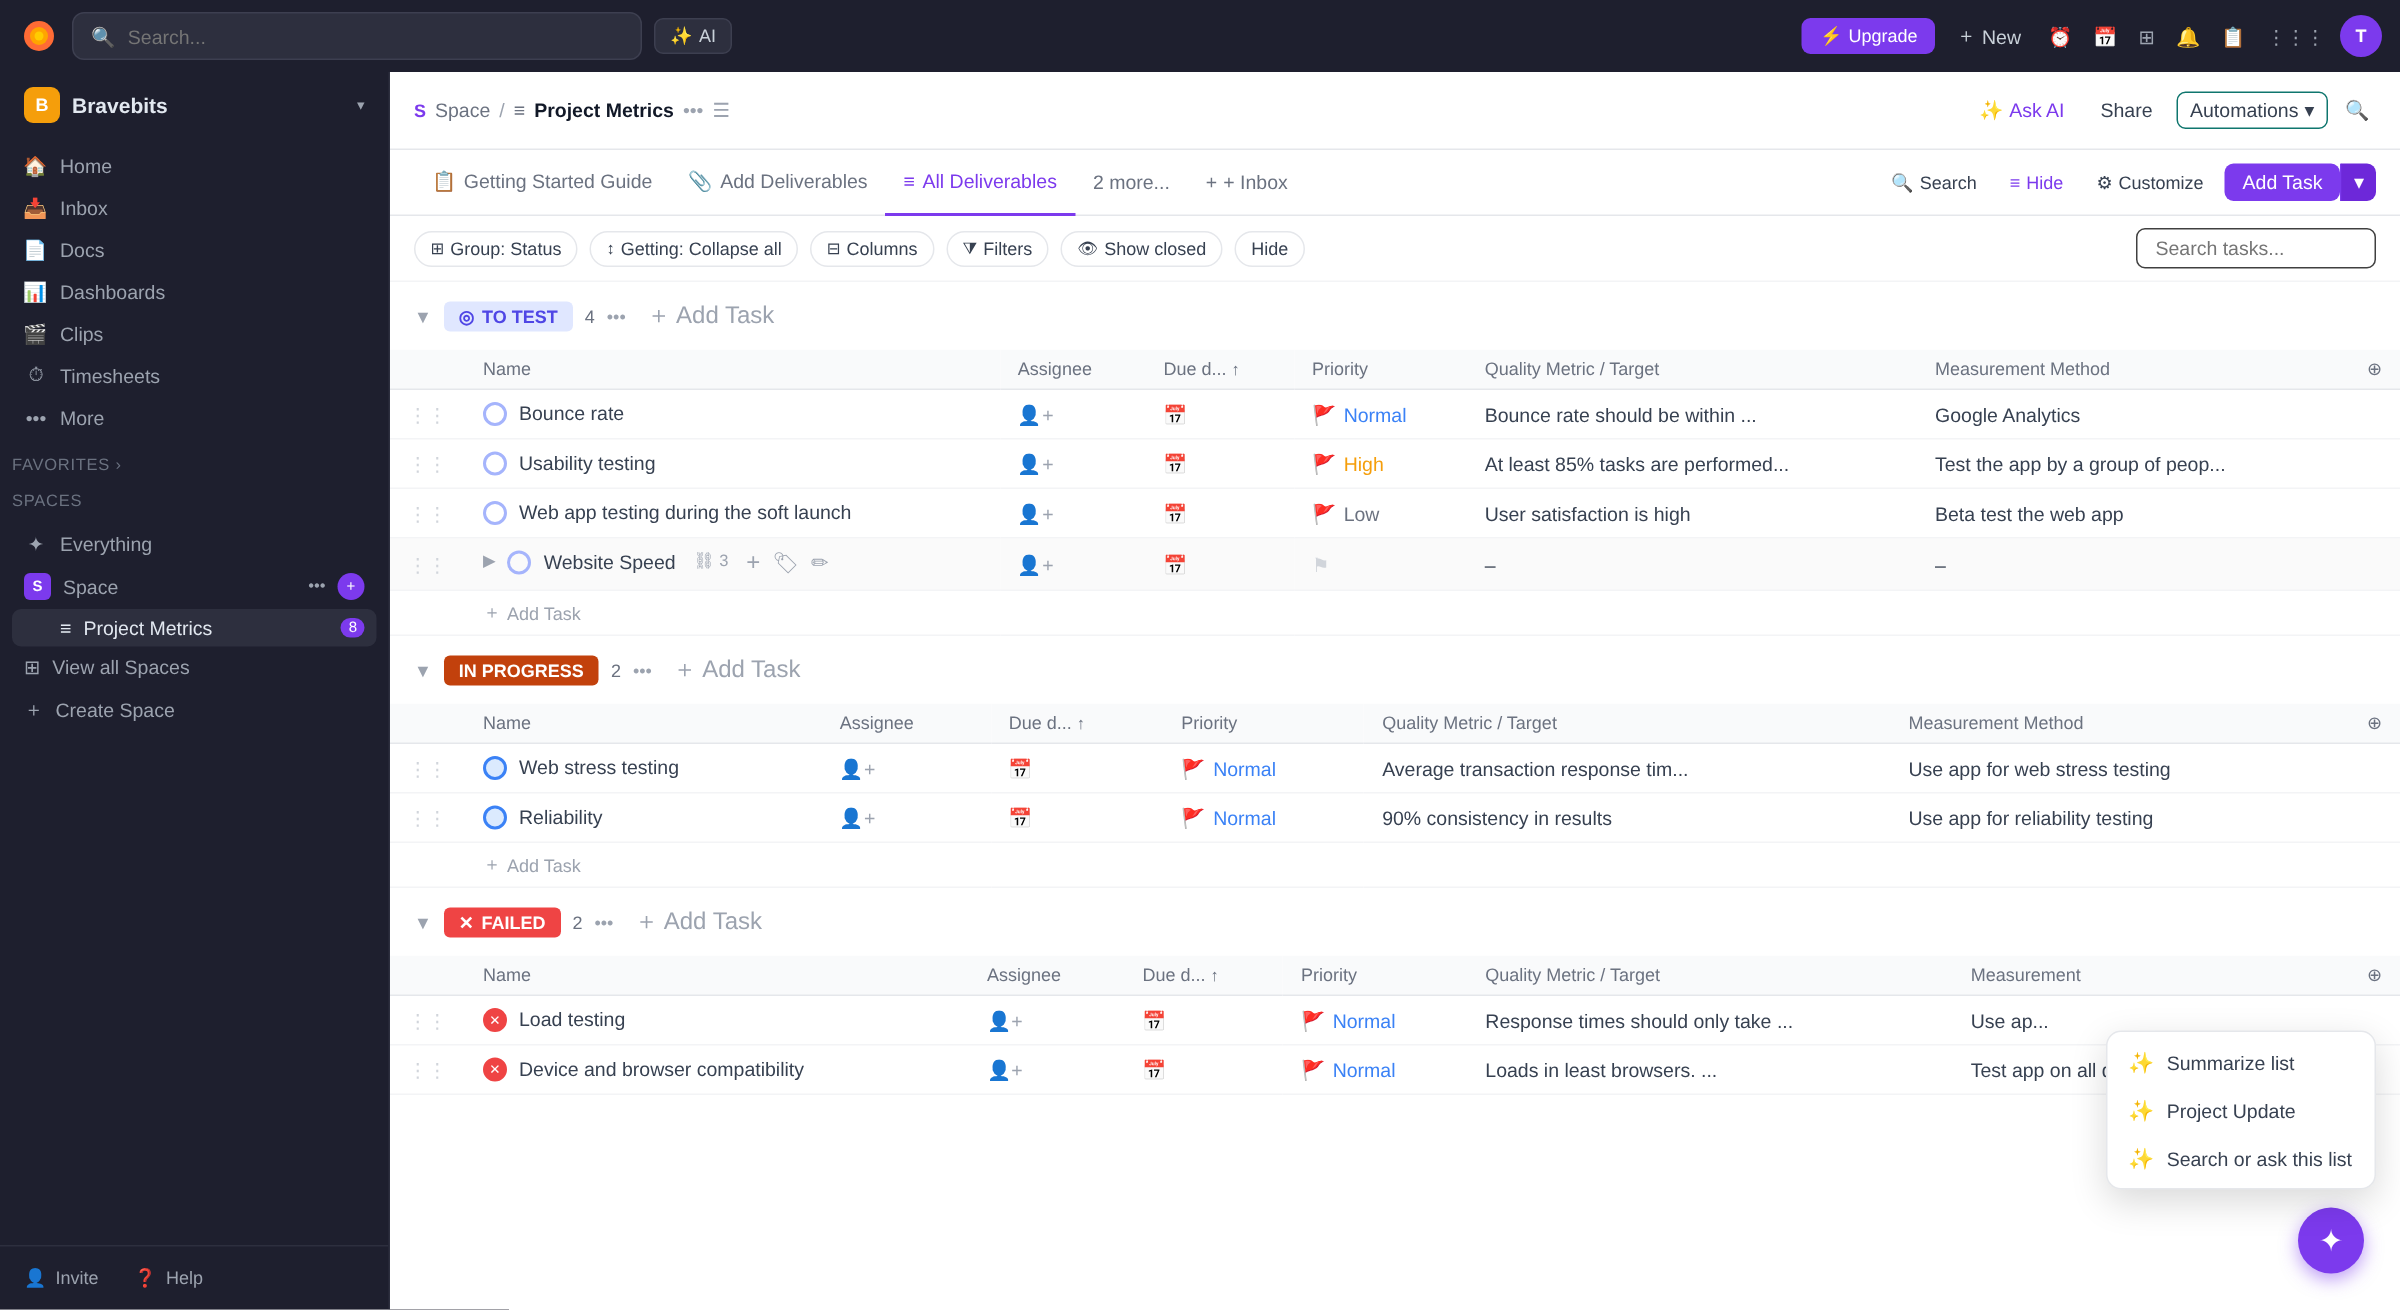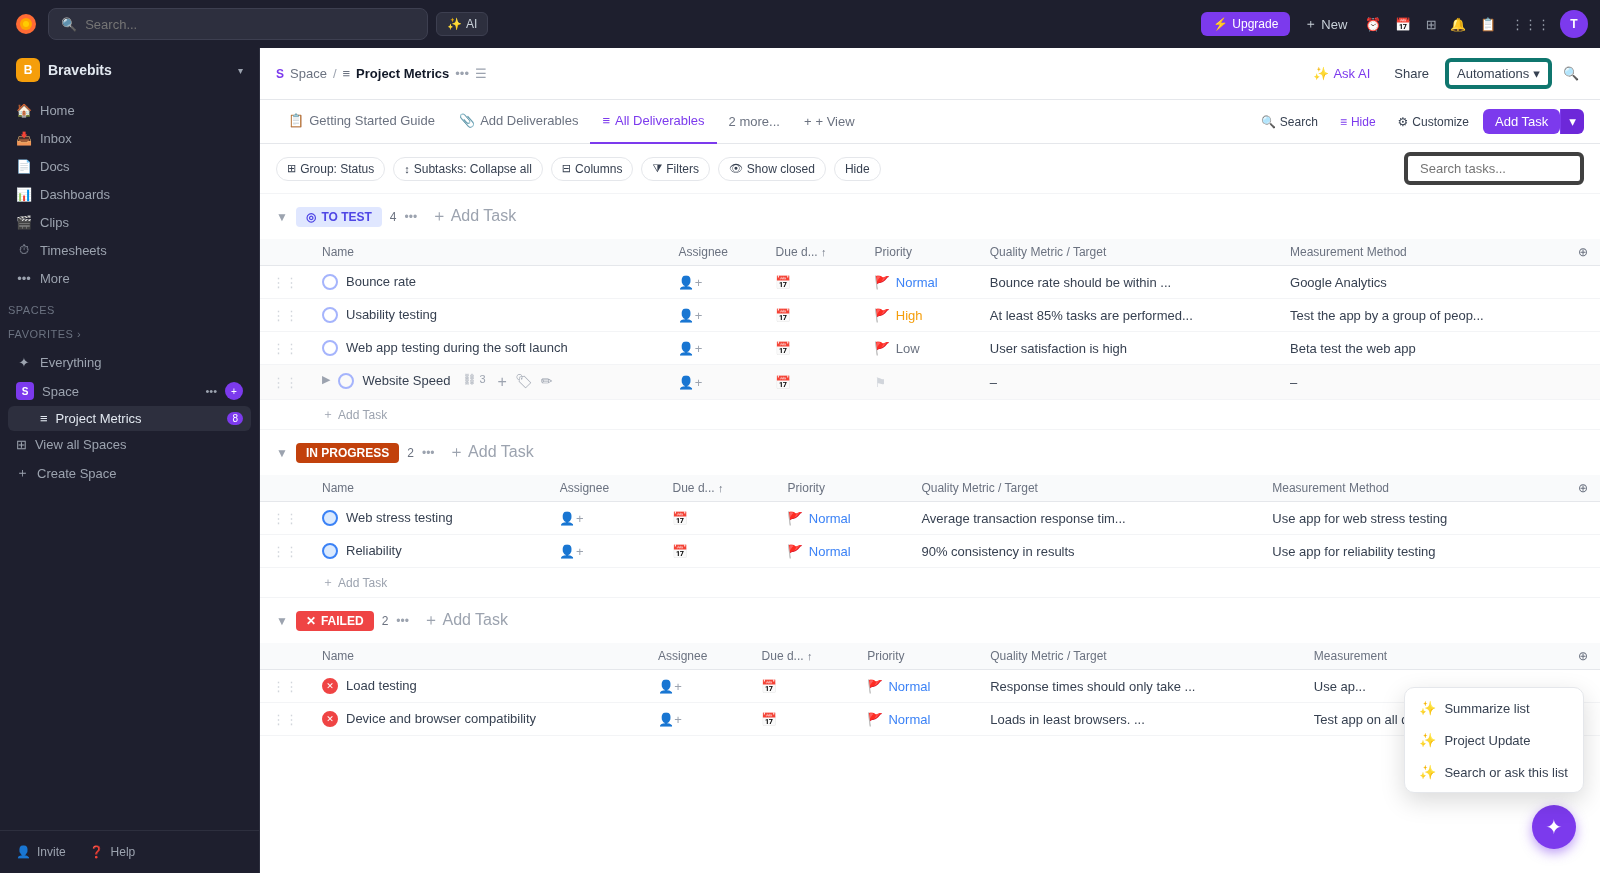--- a/index.html
+++ b/index.html
@@ -43,39 +43,39 @@
     .content { flex: 1; background: #ffffff; display: flex; flex-direction: column; overflow: hidden; }
     .content-header { background: #ffffff; border-bottom: 1px solid #e5e7eb; padding: 0 16px; height: 52px; display: flex; align-items: center; gap: 8px; flex-shrink: 0; }
     .breadcrumb { display: flex; align-items: center; gap: 6px; color: #6b7280; font-size: 13px; }
     .breadcrumb-sep { color: #9ca3af; }
     .breadcrumb-project { font-weight: 600; color: #111827; }
     .breadcrumb-dots { color: #9ca3af; cursor: pointer; }
     .breadcrumb-menu { color: #9ca3af; cursor: pointer; }
     .header-actions { margin-left: auto; display: flex; align-items: center; gap: 8px; }
     .btn-ask-ai { display: flex; align-items: center; gap: 4px; color: #7c3aed; font-size: 13px; cursor: pointer; padding: 4px 8px; border-radius: 6px; }
     .btn-share { color: #374151; font-size: 13px; cursor: pointer; padding: 4px 8px; border-radius: 6px; }
-    .btn-automations { display: flex; align-items: center; gap: 4px; color: #374151; font-size: 13px; cursor: pointer; padding: 4px 8px; border-radius: 6px; border: 4px solid #0f766e; }
+    .btn-automations { display: flex; align-items: center; gap: 4px; color: #374151; font-size: 13px; cursor: pointer; padding: 4px 8px; border-radius: 6px; border: 1px solid #0f766e; }
     .header-search-icon { color: #6b7280; cursor: pointer; padding: 4px; }
 
     
     .tabs-bar { background: #ffffff; border-bottom: 1px solid #e5e7eb; padding: 0 16px; height: 44px; display: flex; align-items: center; gap: 0; flex-shrink: 0; }
     .tab { display: flex; align-items: center; gap: 5px; padding: 0 12px; height: 44px; color: #6b7280; font-size: 13px; cursor: pointer; border-bottom: 2px solid transparent; white-space: nowrap; }
     .tab.active { color: #7c3aed; border-bottom-color: #7c3aed; font-weight: 500; }
     .tab-more { display: flex; align-items: center; gap: 4px; padding: 0 12px; height: 44px; color: #6b7280; font-size: 13px; cursor: pointer; }
     .tab-add-view { margin-left: 4px; color: #6b7280; font-size: 13px; cursor: pointer; display: flex; align-items: center; gap: 4px; padding: 4px 8px; }
     .tabs-right { margin-left: auto; display: flex; align-items: center; gap: 6px; }
     .btn-tab-action { display: flex; align-items: center; gap: 4px; color: #374151; font-size: 12px; cursor: pointer; padding: 4px 8px; border-radius: 5px; }
     .btn-add-task { background: #7c3aed; color: white; border: none; border-radius: 6px; padding: 5px 12px; font-size: 13px; cursor: pointer; font-weight: 500; }
     .btn-add-task-dropdown { background: #6d28d9; color: white; border: none; border-radius: 0 6px 6px 0; padding: 5px 8px; cursor: pointer; border-left: 1px solid #7c3aed; }
 
     
     .toolbar { background: #ffffff; padding: 8px 16px; display: flex; align-items: center; gap: 8px; flex-shrink: 0; border-bottom: 1px solid #f3f4f6; }
     .toolbar-chip { display: flex; align-items: center; gap: 4px; padding: 4px 10px; border: 1px solid #e5e7eb; border-radius: 20px; color: #374151; font-size: 12px; cursor: pointer; background: white; }
     .toolbar-chip-icon { font-size: 11px; }
-    .search-tasks-input { margin-left: auto; padding: 5px 12px; border: 4px solid #404040; border-radius: 6px; font-size: 13px; color: #9ca3af; width: 180px; outline: none; }
+    .search-tasks-input { margin-left: auto; padding: 5px 12px; border: 1px solid #404040; border-radius: 6px; font-size: 13px; color: #9ca3af; width: 160px; outline: none; }
 
     
     .task-content { flex: 1; overflow-y: auto; background: #ffffff; }
     .group-section { margin-bottom: 0; }
     .group-header { display: flex; align-items: center; gap: 8px; padding: 10px 16px; background: #ffffff; position: sticky; top: 0; z-index: 5; }
     .group-collapse { color: #9ca3af; cursor: pointer; font-size: 12px; }
     .group-badge { padding: 3px 10px; border-radius: 4px; font-size: 12px; font-weight: 600; display: flex; align-items: center; gap: 5px; }
     .badge-totest { background: #e0e7ff; color: #4f46e5; }
     .badge-inprogress { background: #c2410c; color: white; }
     .badge-failed { background: #ef4444; color: white; }
@@ -184,22 +184,22 @@
       </div>
       <div class="sidebar-item">
         <span class="icon">⏱</span>
         <span>Timesheets</span>
       </div>
       <div class="sidebar-item">
         <span class="icon">•••</span>
         <span>More</span>
       </div>
     </div>
+    <div class="sidebar-section-label">Favorites ›</div>
     <div class="sidebar-section-label">Spaces</div>
-    <div class="sidebar-section-label">Favorites ›</div>
     <div class="sidebar-nav">
       <div class="sidebar-item">
         <span class="icon">✦</span>
         <span>Everything</span>
       </div>
       <div class="sidebar-space-item">
         <div class="space-dot">S</div>
         <span>Space</span>
         <span style="margin-left:auto;color:#9ca3af;font-size:11px;cursor:pointer;">•••</span>
         <span style="background:#7c3aed;color:white;font-size:10px;width:18px;height:18px;border-radius:50%;display:flex;align-items:center;justify-content:center;cursor:pointer;flex-shrink:0;">+</span>
@@ -267,21 +267,21 @@
       </div>
       <div class="tab active">
         <span>≡</span>
         <span>All Deliverables</span>
       </div>
       <div class="tab-more">
         <span>2 more...</span>
       </div>
       <div class="tab-add-view">
         <span>+</span>
-        <span>+ View</span>
+        <span>+ Inbox</span>
       </div>
       <div class="tabs-right">
         <div class="btn-tab-action">
           <span>🔍</span>
           <span>Search</span>
         </div>
         <div class="btn-tab-action" style="color:#7c3aed;">
           <span>≡</span>
           <span>Hide</span>
         </div>
@@ -296,21 +296,21 @@
       </div>
     </div>
 
     <div class="toolbar">
       <div class="toolbar-chip">
         <span class="toolbar-chip-icon">⊞</span>
         <span>Group: Status</span>
       </div>
       <div class="toolbar-chip">
         <span class="toolbar-chip-icon">↕</span>
-        <span>Subtasks: Collapse all</span>
+        <span>Getting: Collapse all</span>
       </div>
       <div class="toolbar-chip">
         <span class="toolbar-chip-icon">⊟</span>
         <span>Columns</span>
       </div>
       <div class="toolbar-chip">
         <span class="toolbar-chip-icon">⧩</span>
         <span>Filters</span>
       </div>
       <div class="toolbar-chip">

